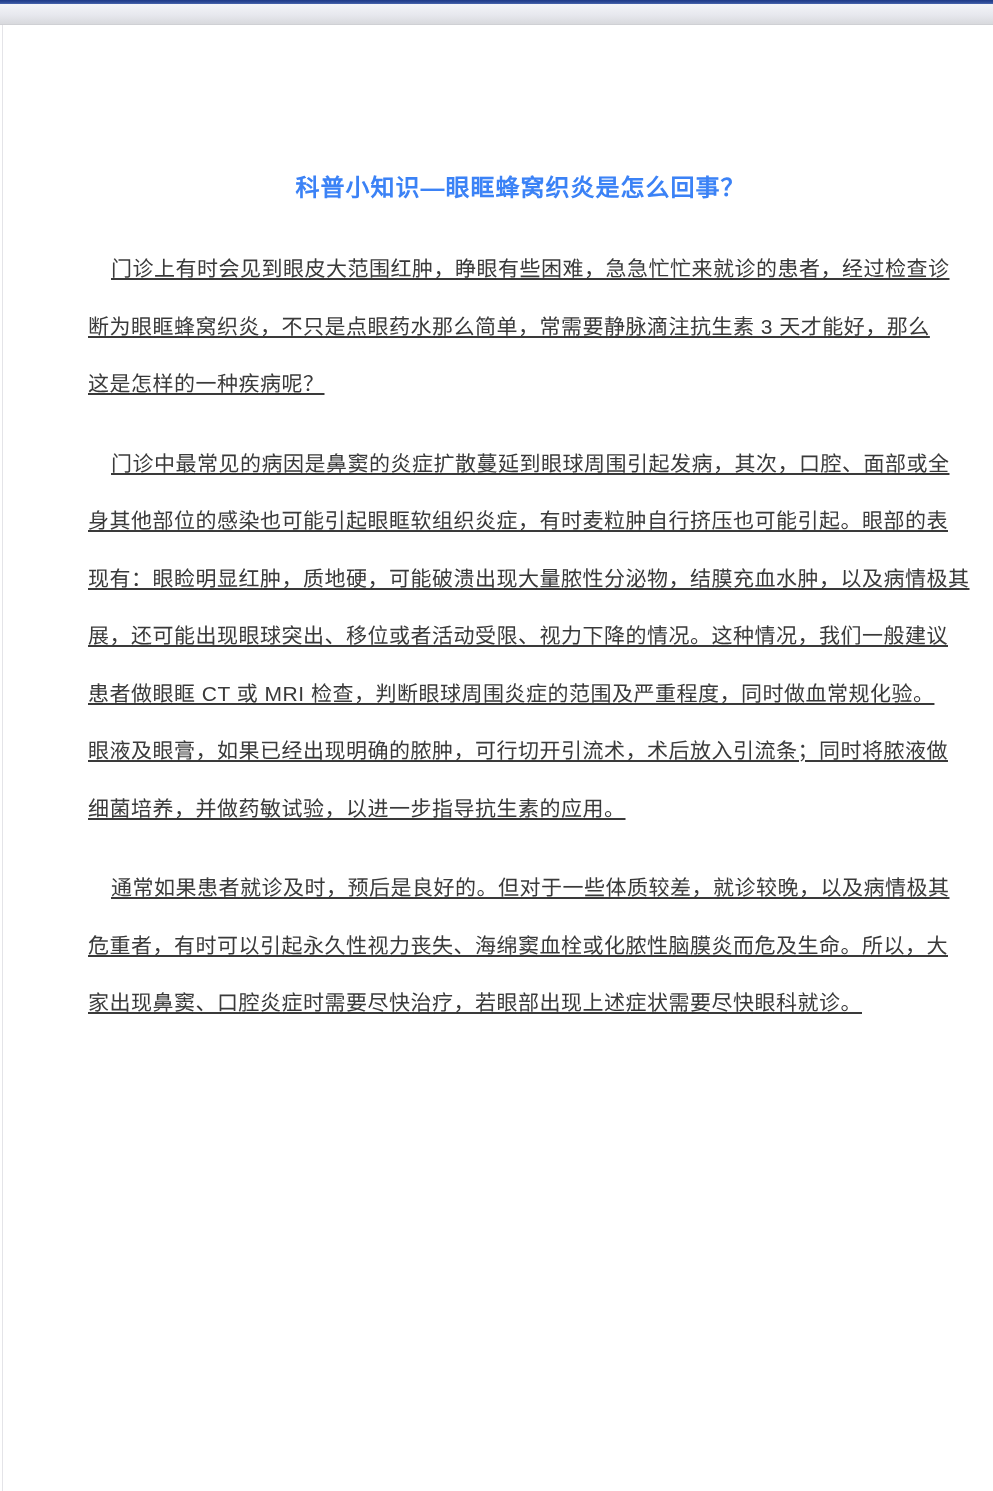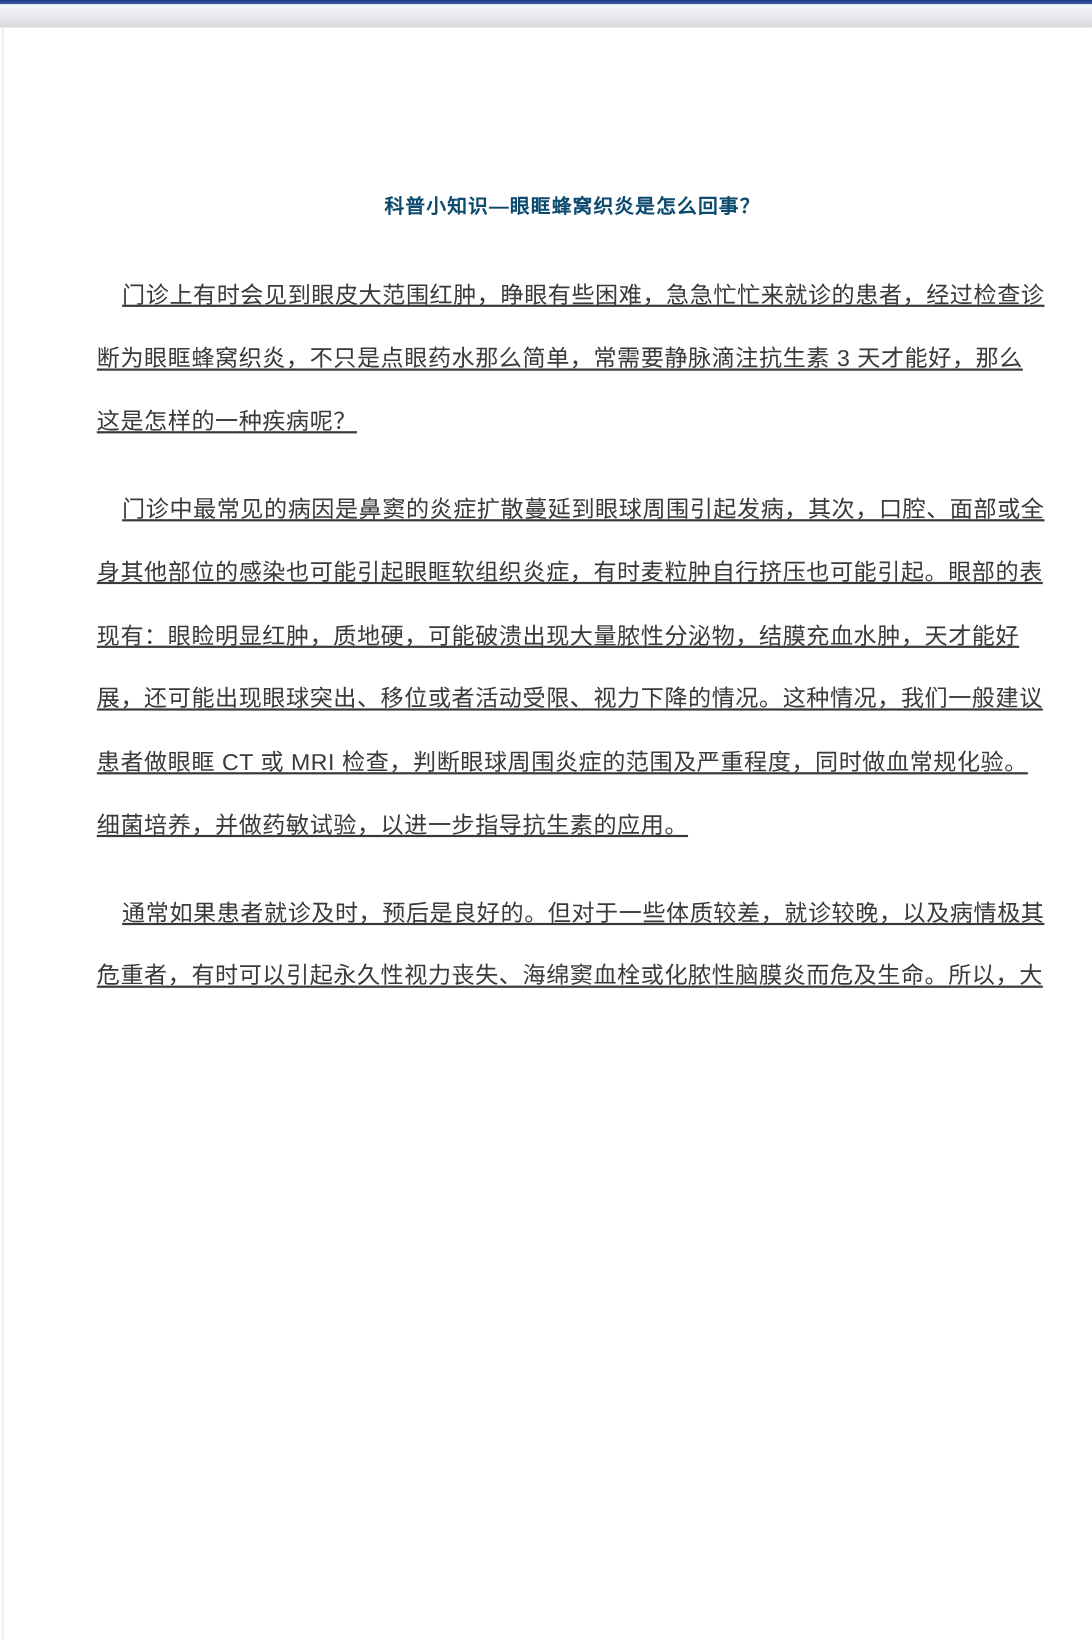--- a/index.html
+++ b/index.html
@@ -35,25 +35,25 @@
     background: #e4e4e8;
   }
   .doc {
     position: relative;
     padding: 0 40px 0 88px;
     color: #3a3a3a;
   }
   .doc-title {
     margin: 146px 0 0 0;
     padding: 0;
-    font-size: 18px;
+    font-size: 24px;
     line-height: 34px;
     font-weight: bold;
     letter-spacing: 1px;
-    color: #0c4a6e;
+    color: #3b82f6;
     text-align: center;
     white-space: nowrap;
   }
   .para {
     margin: 0;
     text-decoration: underline;
   }
   .doc-title + .para { margin-top: 35px; }
   .para + .para { margin-top: 22px; }
   .para .line {
@@ -81,23 +81,25 @@
   <div class="para">
       <div class="line">门诊上有时会见到眼皮大范围红肿，睁眼有些困难，急急忙忙来就诊的患者，经过检查诊</div>
       <div class="line">断为眼眶蜂窝织炎，不只是点眼药水那么简单，常需要静脉滴注抗生素 3 天才能好，那么</div>
       <div class="line">这是怎样的一种疾病呢？</div>
     </div>
 
 
   <div class="para">
       <div class="line">门诊中最常见的病因是鼻窦的炎症扩散蔓延到眼球周围引起发病，其次，口腔、面部或全</div>
       <div class="line">身其他部位的感染也可能引起眼眶软组织炎症，有时麦粒肿自行挤压也可能引起。眼部的表</div>
-      <div class="line">现有：眼睑明显红肿，质地硬，可能破溃出现大量脓性分泌物，结膜充血水肿，天才能好</div>
+      <div class="line">现有：眼睑明显红肿，质地硬，可能破溃出现大量脓性分泌物，结膜充血水肿，以及病情极其</div>
       <div class="line">展，还可能出现眼球突出、移位或者活动受限、视力下降的情况。这种情况，我们一般建议</div>
       <div class="line">患者做眼眶 CT 或 MRI 检查，判断眼球周围炎症的范围及严重程度，同时做血常规化验。</div>
+      <div class="line">眼液及眼膏，如果已经出现明确的脓肿，可行切开引流术，术后放入引流条；同时将脓液做</div>
       <div class="line">细菌培养，并做药敏试验，以进一步指导抗生素的应用。</div>
     </div>
 
   <div class="para">
       <div class="line">通常如果患者就诊及时，预后是良好的。但对于一些体质较差，就诊较晚，以及病情极其</div>
       <div class="line">危重者，有时可以引起永久性视力丧失、海绵窦血栓或化脓性脑膜炎而危及生命。所以，大</div>
+      <div class="line">家出现鼻窦、口腔炎症时需要尽快治疗，若眼部出现上述症状需要尽快眼科就诊。</div>
     </div>
 </div>
 
 </body></html>

